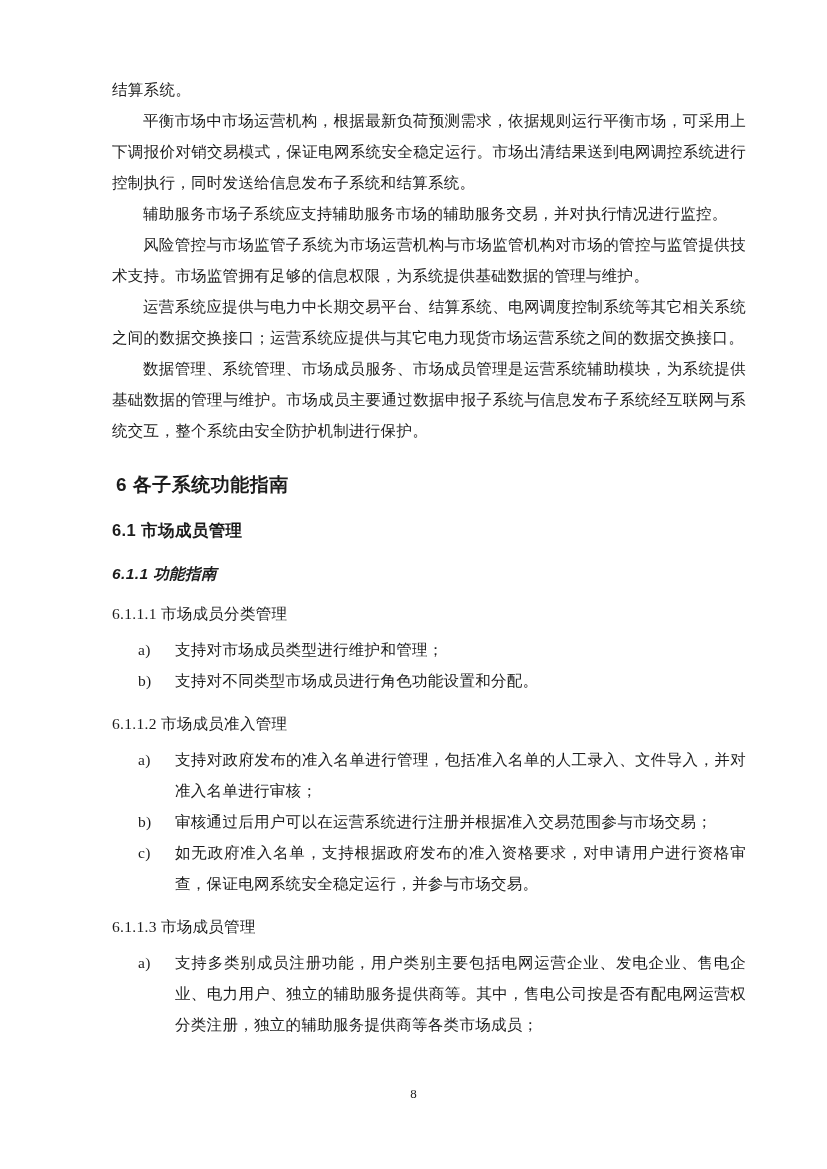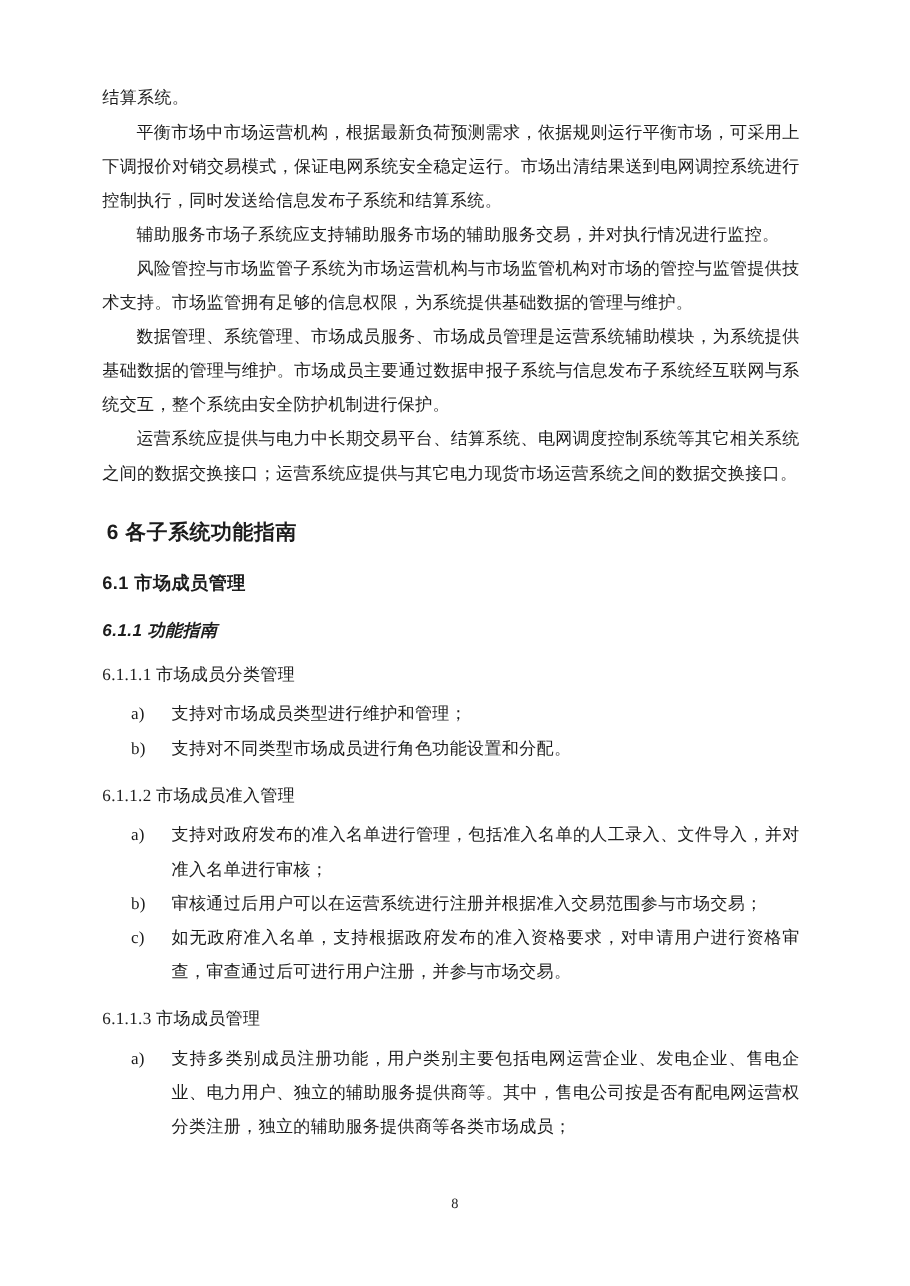--- a/index.html
+++ b/index.html
@@ -12,21 +12,21 @@
     width: 827px;
     height: 1169px;
     margin: 0 auto;
     background: #ffffff;
     color: #1c1c1c;
     font-family: "Liberation Serif", "DejaVu Serif", serif;
     overflow: hidden;
   }
   .content {
     position: absolute;
-    left: 93px;
+    left: 112px;
     top: 74px;
     width: 634px;
   }
   .para {
     font-size: 15.5px;
     line-height: 31px;
     text-align: justify;
     text-justify: inter-ideograph;
     margin: 0;
     text-indent: 31px;
@@ -102,22 +102,22 @@
 </head>
 <body>
 
 <div class="page">
   <div class="content">
 
     <p class="para no-indent">结算系统。</p>
     <p class="para">平衡市场中市场运营机构，根据最新负荷预测需求，依据规则运行平衡市场，可采用上下调报价对销交易模式，保证电网系统安全稳定运行。市场出清结果送到电网调控系统进行控制执行，同时发送给信息发布子系统和结算系统。</p>
     <p class="para">辅助服务市场子系统应支持辅助服务市场的辅助服务交易，并对执行情况进行监控。</p>
     <p class="para">风险管控与市场监管子系统为市场运营机构与市场监管机构对市场的管控与监管提供技术支持。市场监管拥有足够的信息权限，为系统提供基础数据的管理与维护。</p>
+    <p class="para">运营系统应提供与电力中长期交易平台、结算系统、电网调度控制系统等其它相关系统之间的数据交换接口；运营系统应提供与其它电力现货市场运营系统之间的数据交换接口。</p>
     <p class="para">数据管理、系统管理、市场成员服务、市场成员管理是运营系统辅助模块，为系统提供基础数据的管理与维护。市场成员主要通过数据申报子系统与信息发布子系统经互联网与系统交互，整个系统由安全防护机制进行保护。</p>
-    <p class="para">运营系统应提供与电力中长期交易平台、结算系统、电网调度控制系统等其它相关系统之间的数据交换接口；运营系统应提供与其它电力现货市场运营系统之间的数据交换接口。</p>
 
     <div class="h1">6 各子系统功能指南</div>
 
     <div class="h2">6.1 市场成员管理</div>
 
     <div class="h3">6.1.1 功能指南</div>
 
     <div class="h4">6.1.1.1 市场成员分类管理</div>
     <div class="list">
       <div class="list-item">
@@ -135,21 +135,21 @@
       <div class="list-item">
         <span class="list-marker">a)</span>
         <span class="list-text">支持对政府发布的准入名单进行管理，包括准入名单的人工录入、文件导入，并对准入名单进行审核；</span>
       </div>
       <div class="list-item">
         <span class="list-marker">b)</span>
         <span class="list-text">审核通过后用户可以在运营系统进行注册并根据准入交易范围参与市场交易；</span>
       </div>
       <div class="list-item">
         <span class="list-marker">c)</span>
-        <span class="list-text">如无政府准入名单，支持根据政府发布的准入资格要求，对申请用户进行资格审查，审查通过后可进行用户注册，并参与市场交易。</span>
+        <span class="list-text">如无政府准入名单，支持根据政府发布的准入资格要求，对申请用户进行资格审查，保证电网系统安全稳定运行，并参与市场交易。</span>
       </div>
     </div>
 
     <div class="h4">6.1.1.3 市场成员管理</div>
     <div class="list">
       <div class="list-item">
         <span class="list-marker">a)</span>
         <span class="list-text">支持多类别成员注册功能，用户类别主要包括电网运营企业、发电企业、售电企业、电力用户、独立的辅助服务提供商等。其中，售电公司按是否有配电网运营权分类注册，独立的辅助服务提供商等各类市场成员；</span>
       </div>
     </div>

